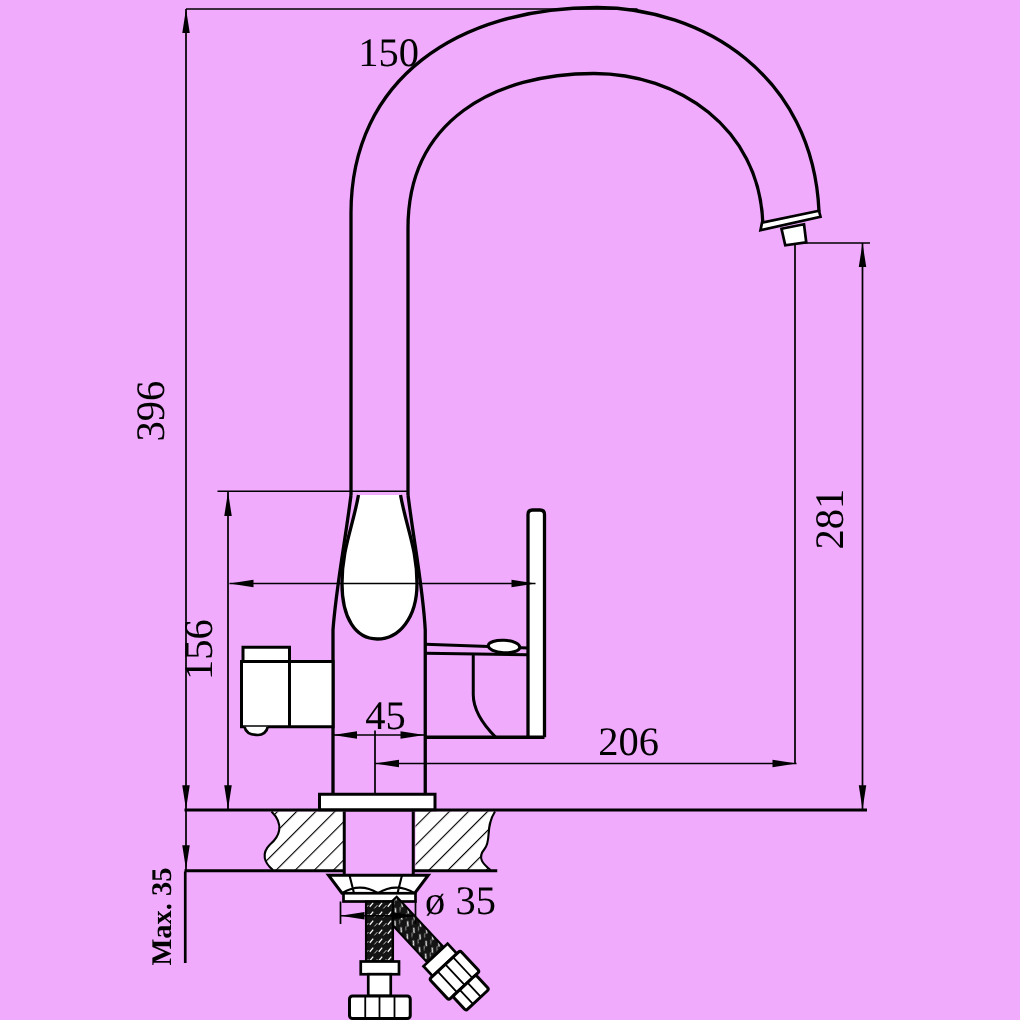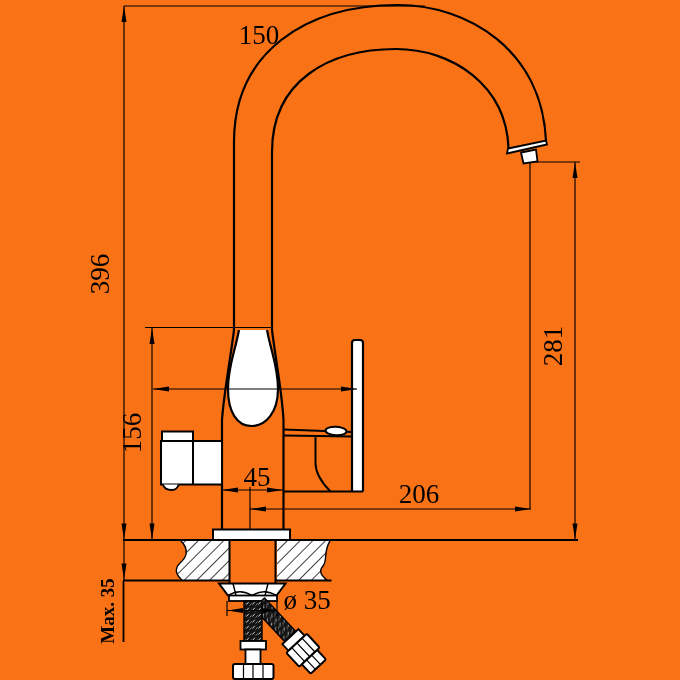--- a/index.html
+++ b/index.html
@@ -1,16 +1,16 @@
 <!DOCTYPE html>
 <html><head>
 <meta charset="utf-8">
 <style>
   html,body{margin:0;padding:0;background:#ffffff;}
-  .canvas{position:relative;width:680px;height:680px;background:#f97316;overflow:hidden;}
+  .canvas{position:relative;width:680px;height:680px;background:#f0abfc;overflow:hidden;}
   svg{display:block;}
   text{font-family:"Liberation Serif","DejaVu Serif",serif;fill:#000;}
   .dim-num{font-size:27px;}
   .dim-small{font-size:19px;font-weight:bold;}
 </style>
 </head>
 <body>
 
 <div class="canvas">
 <svg width="680" height="680" viewBox="0 0 680 680">

